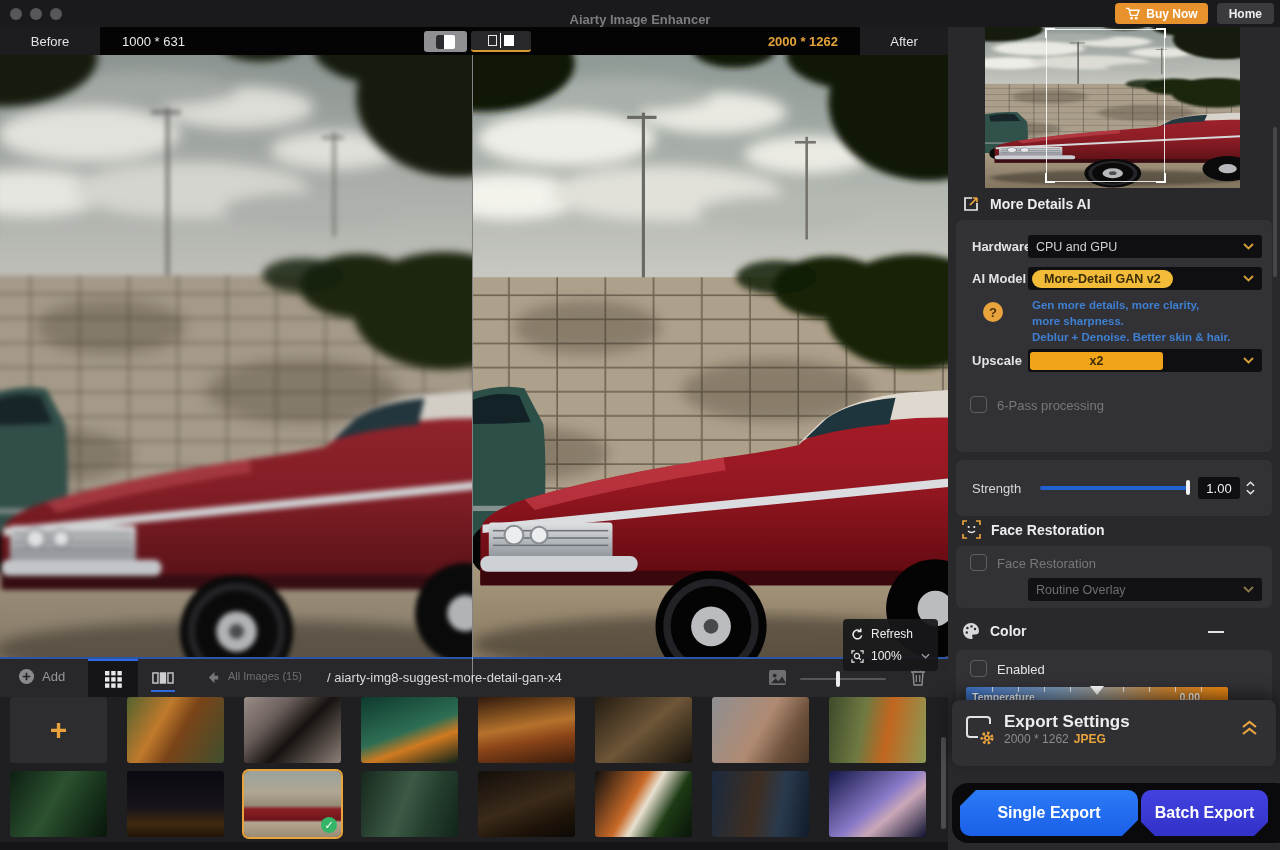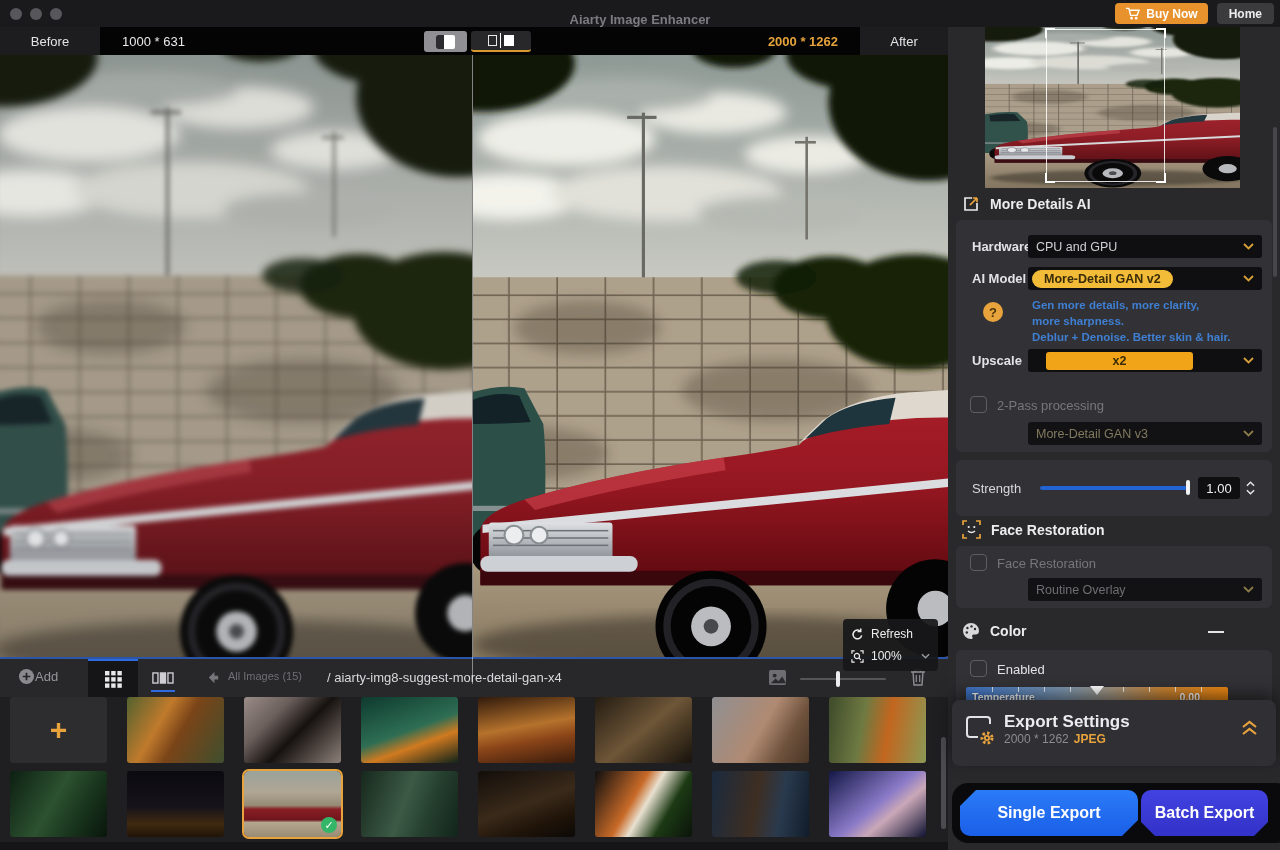--- a/index.html
+++ b/index.html
@@ -45,21 +45,21 @@
   .half.before-img svg { filter:blur(2.4px) saturate(.92) brightness(.97); transform:scale(1.02); }
   .half.after-img svg { filter:contrast(1.05) saturate(1.06); }
   .split-line { position:absolute; left:472px; top:0; width:1px; height:629px; background:rgba(255,255,255,.45); z-index:3; }
 
   .zoom-overlay { position:absolute; right:10px; bottom:13px; width:95px; background:rgba(24,24,26,.93); border-radius:4px; padding:6px 8px; z-index:4; }
   .zo-row { display:flex; align-items:center; gap:7px; color:#ededef; font-size:12px; height:18px; cursor:pointer; }
   .zo-row + .zo-row { margin-top:4px; }
 
   
   .film-toolbar { position:absolute; left:0; top:630px; width:948px; height:40px; background:#28282b; border-top:2px solid #2c55a8; }
-  .ft-add { position:absolute; left:18px; top:9px; display:flex; align-items:center; color:#96969a; font-size:13px; cursor:pointer; }
+  .ft-add { position:absolute; left:18px; top:9px; display:flex; align-items:center; gap:7px; color:#96969a; font-size:13px; cursor:pointer; }
   .ft-view { position:absolute; top:0; height:38px; display:flex; align-items:center; justify-content:center; cursor:pointer; }
   .ft-grid { left:88px; width:50px; background:#151517; border-top:2px solid #2f6be0; }
   .ft-list { left:141px; width:44px; }
   .ft-list .uline { position:absolute; bottom:5px; left:10px; right:10px; height:2px; background:#2f6be0; }
   .ft-back { position:absolute; left:206px; top:11px; cursor:pointer; }
   .ft-allimages { position:absolute; left:228px; top:11px; color:#6f6f73; font-size:11px; cursor:pointer; }
   .ft-filename { position:absolute; left:327px; top:11px; color:#d9d9dc; font-size:13px; }
   .ft-imgico { position:absolute; left:768px; top:10px; cursor:pointer; }
   .ft-slider { position:absolute; left:800px; top:19px; width:86px; height:2px; background:#565659; border-radius:1px; cursor:pointer; }
   .ft-slider .thumb { position:absolute; left:36px; top:-7px; width:4px; height:16px; background:#ededef; border-radius:2px; }
@@ -452,33 +452,27 @@
       <div class="qmark" style="left:27px; top:82px;">
           <span>?</span>
         </div>
       <div class="desc" style="left:76px; top:77px;">
         <div>Gen more details, more clarity,</div>
         <div>more sharpness.</div>
         <div>Deblur + Denoise. Better skin &amp; hair.</div>
       </div>
       <span class="row-label" style="left:16px; top:133px;">Upscale</span>
       <div class="dd" style="left:72px; top:129px; width:234px; padding:0 2px;">
-        <span class="pill orange" style="width:147px;margin-left:16px;">x2</span>
+        <span class="pill orange" style="width:133px;">x2</span>
         <svg class="chev" width="11" height="7" viewBox="0 0 11 7">
             <path d="M1 1l4.5 4.5L10 1" fill="none" stroke="#d9a13a" stroke-width="1.8"></path>
           </svg>
       </div>
       <span class="cb" style="left:14px; top:176px;"></span>
-      <span class="cb-label" style="left:41px; top:178px;">2-Pass processing</span>
-      <div class="dd dim" style="left:72px; top:202px; width:234px;">
-        <span class="txt">More-Detail GAN  v3</span>
-        <svg class="chev" width="11" height="7" viewBox="0 0 11 7">
-            <path d="M1 1l4.5 4.5L10 1" fill="none" stroke="#8a7a4a" stroke-width="1.8"></path>
-          </svg>
-      </div>
+      <span class="cb-label" style="left:41px; top:178px;">6-Pass processing</span>
     </div>
 
     <div class="sec-box" style="top:433px; height:56px;">
       <span class="row-label" style="left:16px; top:21px; font-weight:normal; color:#d8d8db;">Strength</span>
       <div class="slider-track" style="left:84px; top:26px; width:150px;">
         <span class="slider-thumb" style="left:146px;"></span>
       </div>
       <div class="valbox" style="left:242px; top:17px;">1.00</div>
       <div class="stepper" style="left:288px; top:17px;">
         <svg width="9" height="6" viewBox="0 0 10 6">

